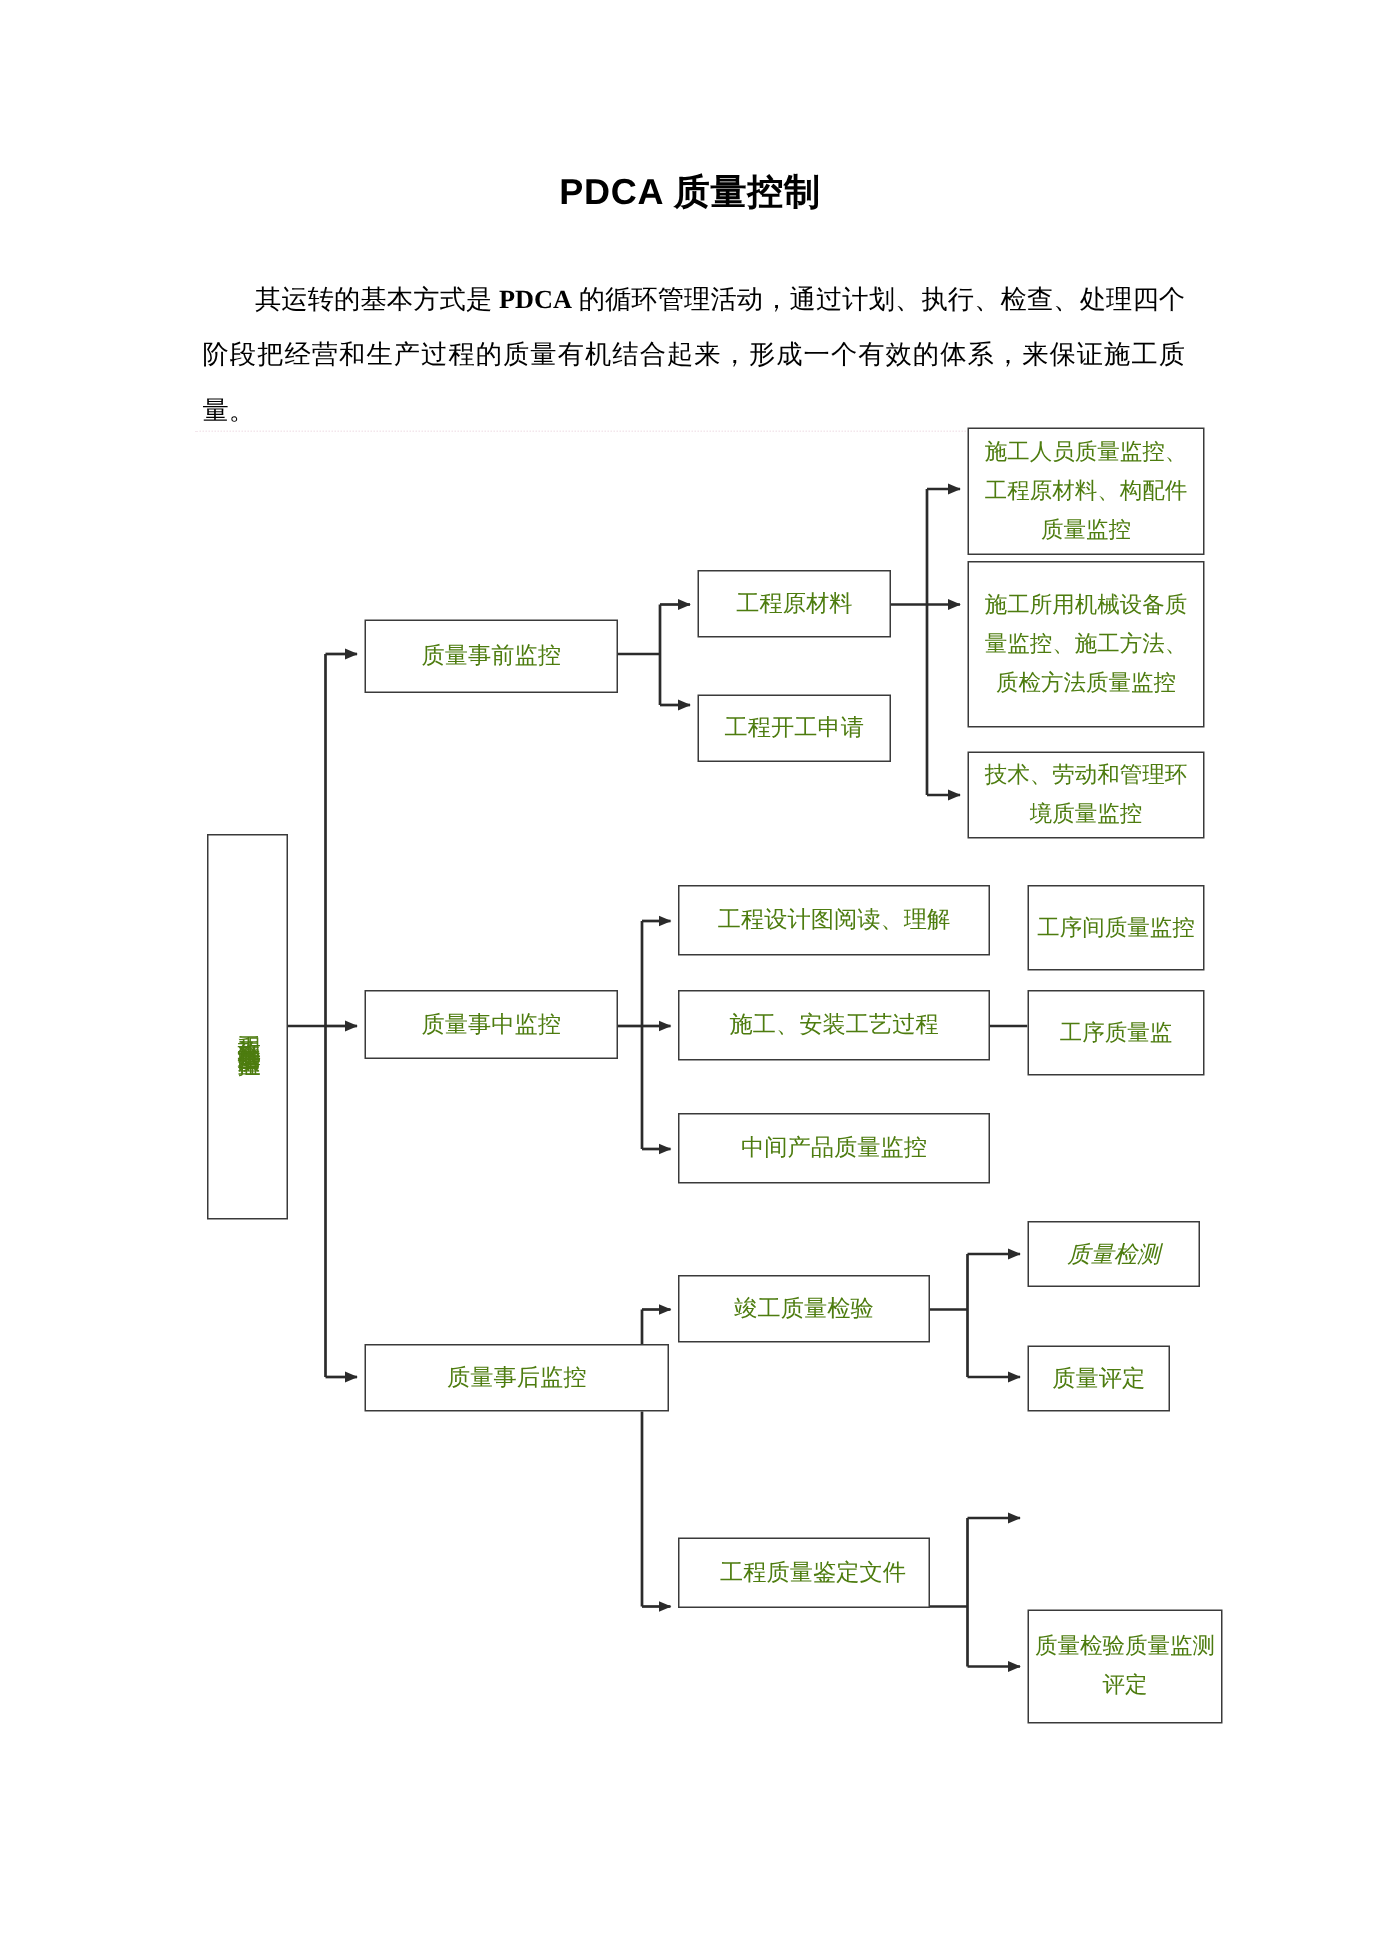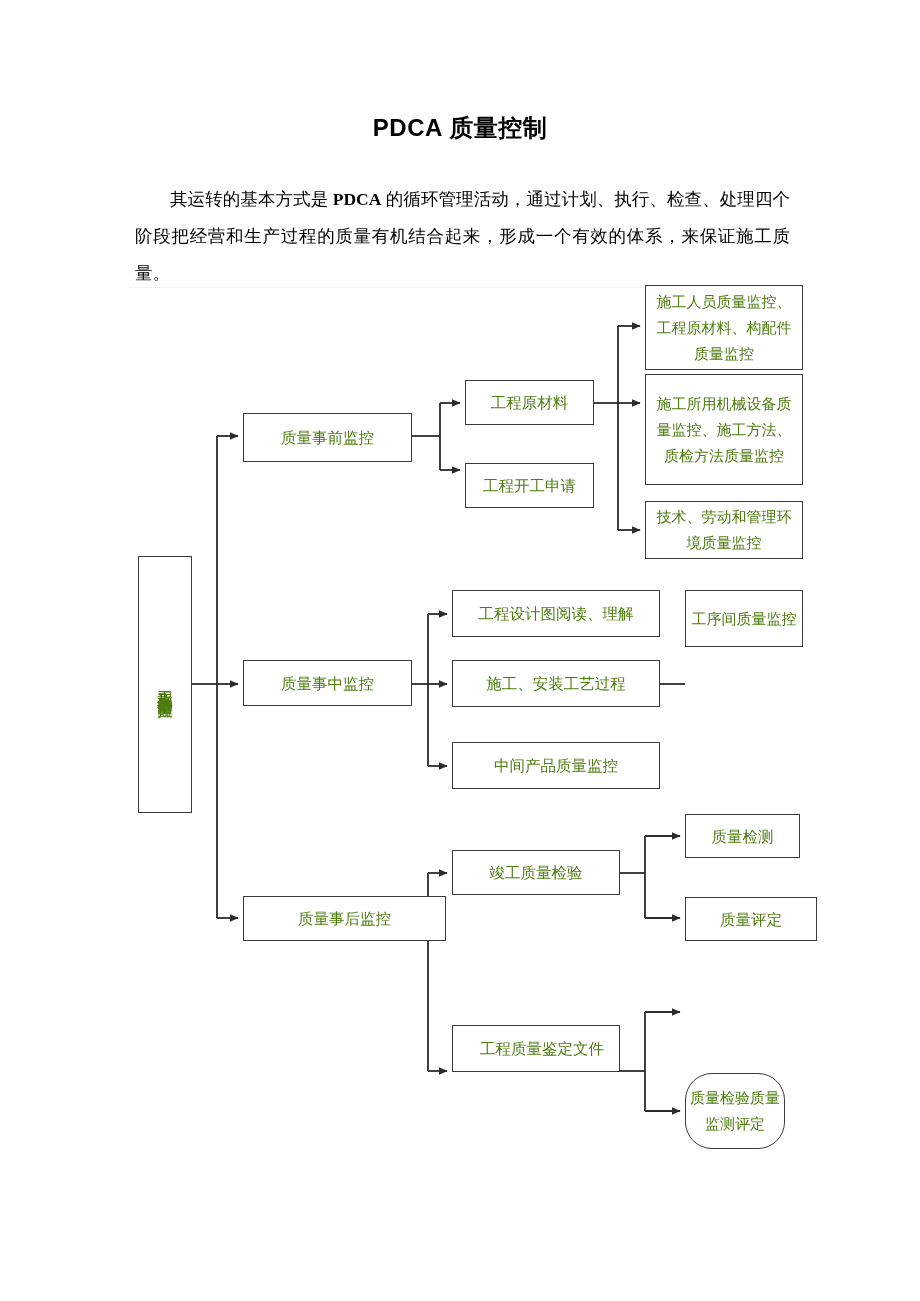--- a/index.html
+++ b/index.html
@@ -133,23 +133,24 @@
 
     <div class="node sm" style="left:645px;top:7px;width:158px;height:85px;">施工人员质量监控、工程原材料、构配件质量监控</div>
     <div class="node sm" style="left:645px;top:96px;width:158px;height:111px;">施工所用机械设备质量监控、施工方法、质检方法质量监控</div>
     <div class="node sm" style="left:645px;top:223px;width:158px;height:58px;">技术、劳动和管理环境质量监控</div>
 
     <div class="node" style="left:452px;top:312px;width:208px;height:47px;">工程设计图阅读、理解</div>
     <div class="node" style="left:452px;top:382px;width:208px;height:47px;">施工、安装工艺过程</div>
     <div class="node" style="left:452px;top:464px;width:208px;height:47px;">中间产品质量监控</div>
 
     <div class="node sm" style="left:685px;top:312px;width:118px;height:57px;">工序间质量监控</div>
+    <div class="node sm" style="left:685px;top:382px;width:118px;height:57px;">工序质量监</div>
 
     <div class="node" style="left:452px;top:572px;width:168px;height:45px;">竣工质量检验</div>
     <div class="node" style="left:452px;top:747px;width:168px;height:47px;padding-left:16px;">工程质量鉴定文件</div>
 
-    <div class="node" style="left:685px;top:536px;width:115px;height:44px;">质量检测</div>
-    <div class="node" style="left:685px;top:619px;width:132px;height:44px;">质量评定</div>
+    <div class="node" style="left:685px;top:536px;width:115px;height:44px;font-style:italic;">质量检测</div>
+    <div class="node" style="left:685px;top:619px;width:95px;height:44px;">质量评定</div>
 
-    <div class="node sm" style="left:685px;top:795px;width:100px;height:76px;border-radius:27px;">质量检验质量监测评定</div>
+    <div class="node sm" style="left:685px;top:795px;width:130px;height:76px;">质量检验质量监测评定</div>
 
   </div>
 </div>
 
 </body></html>

